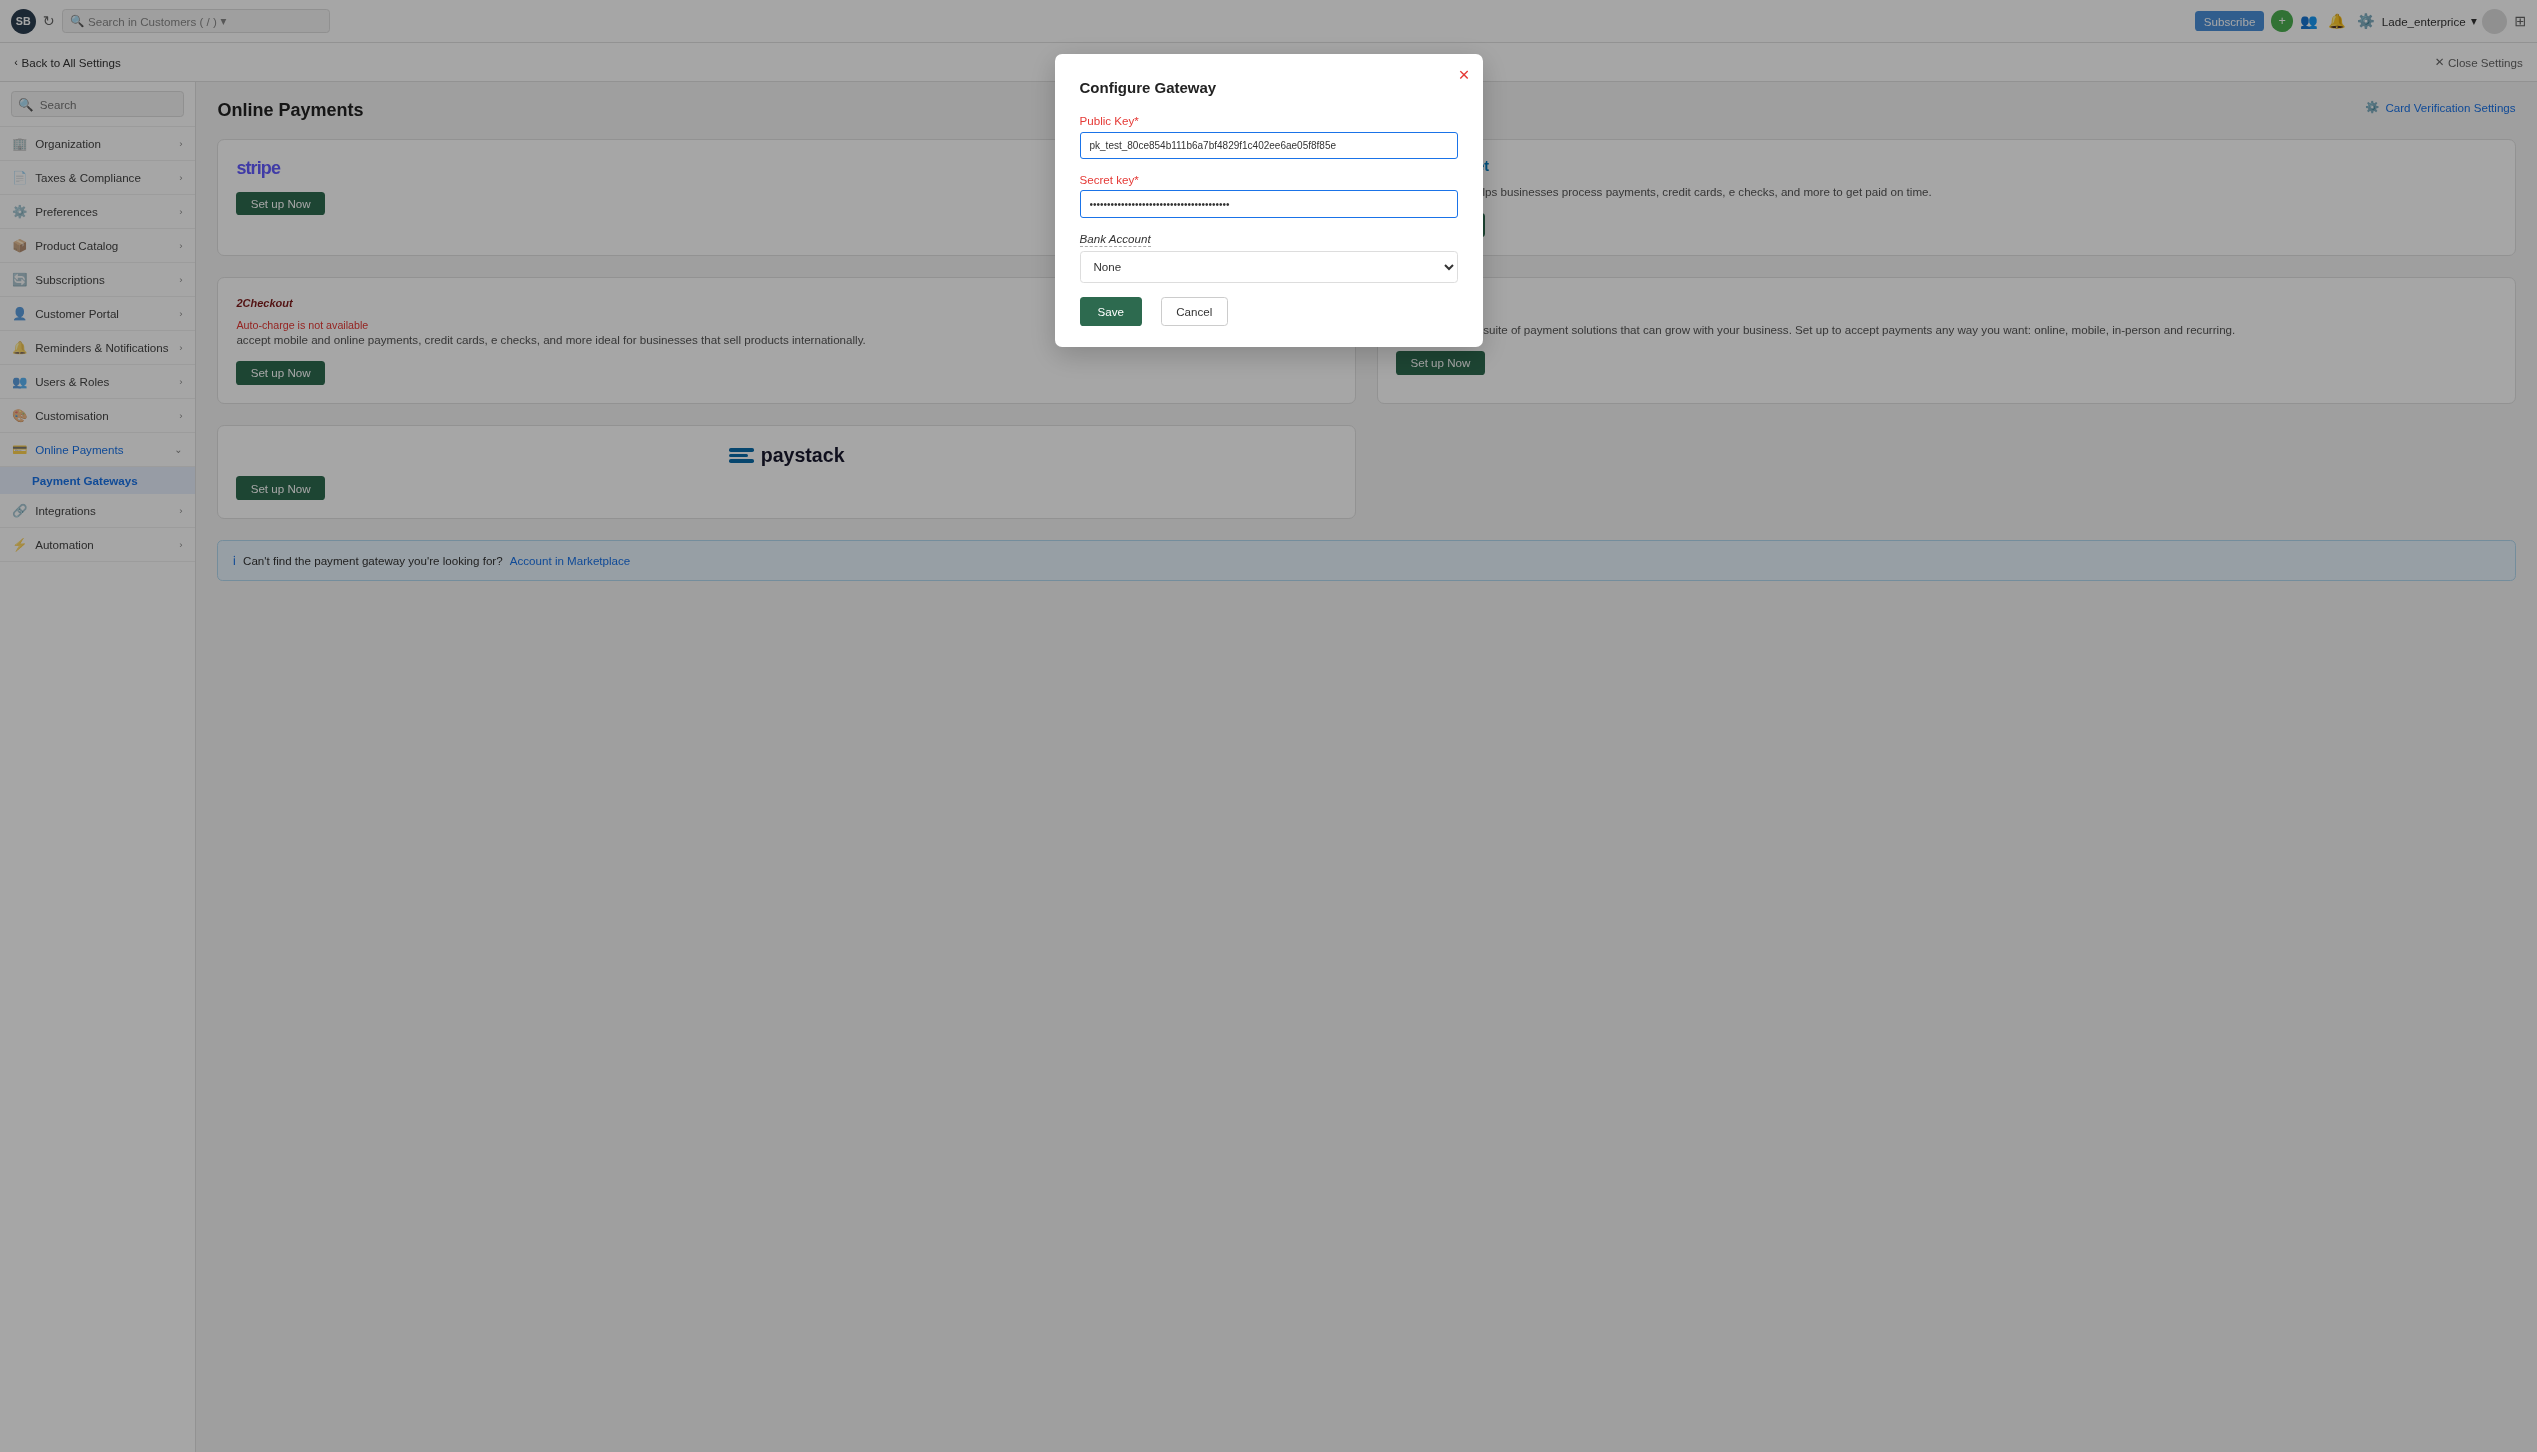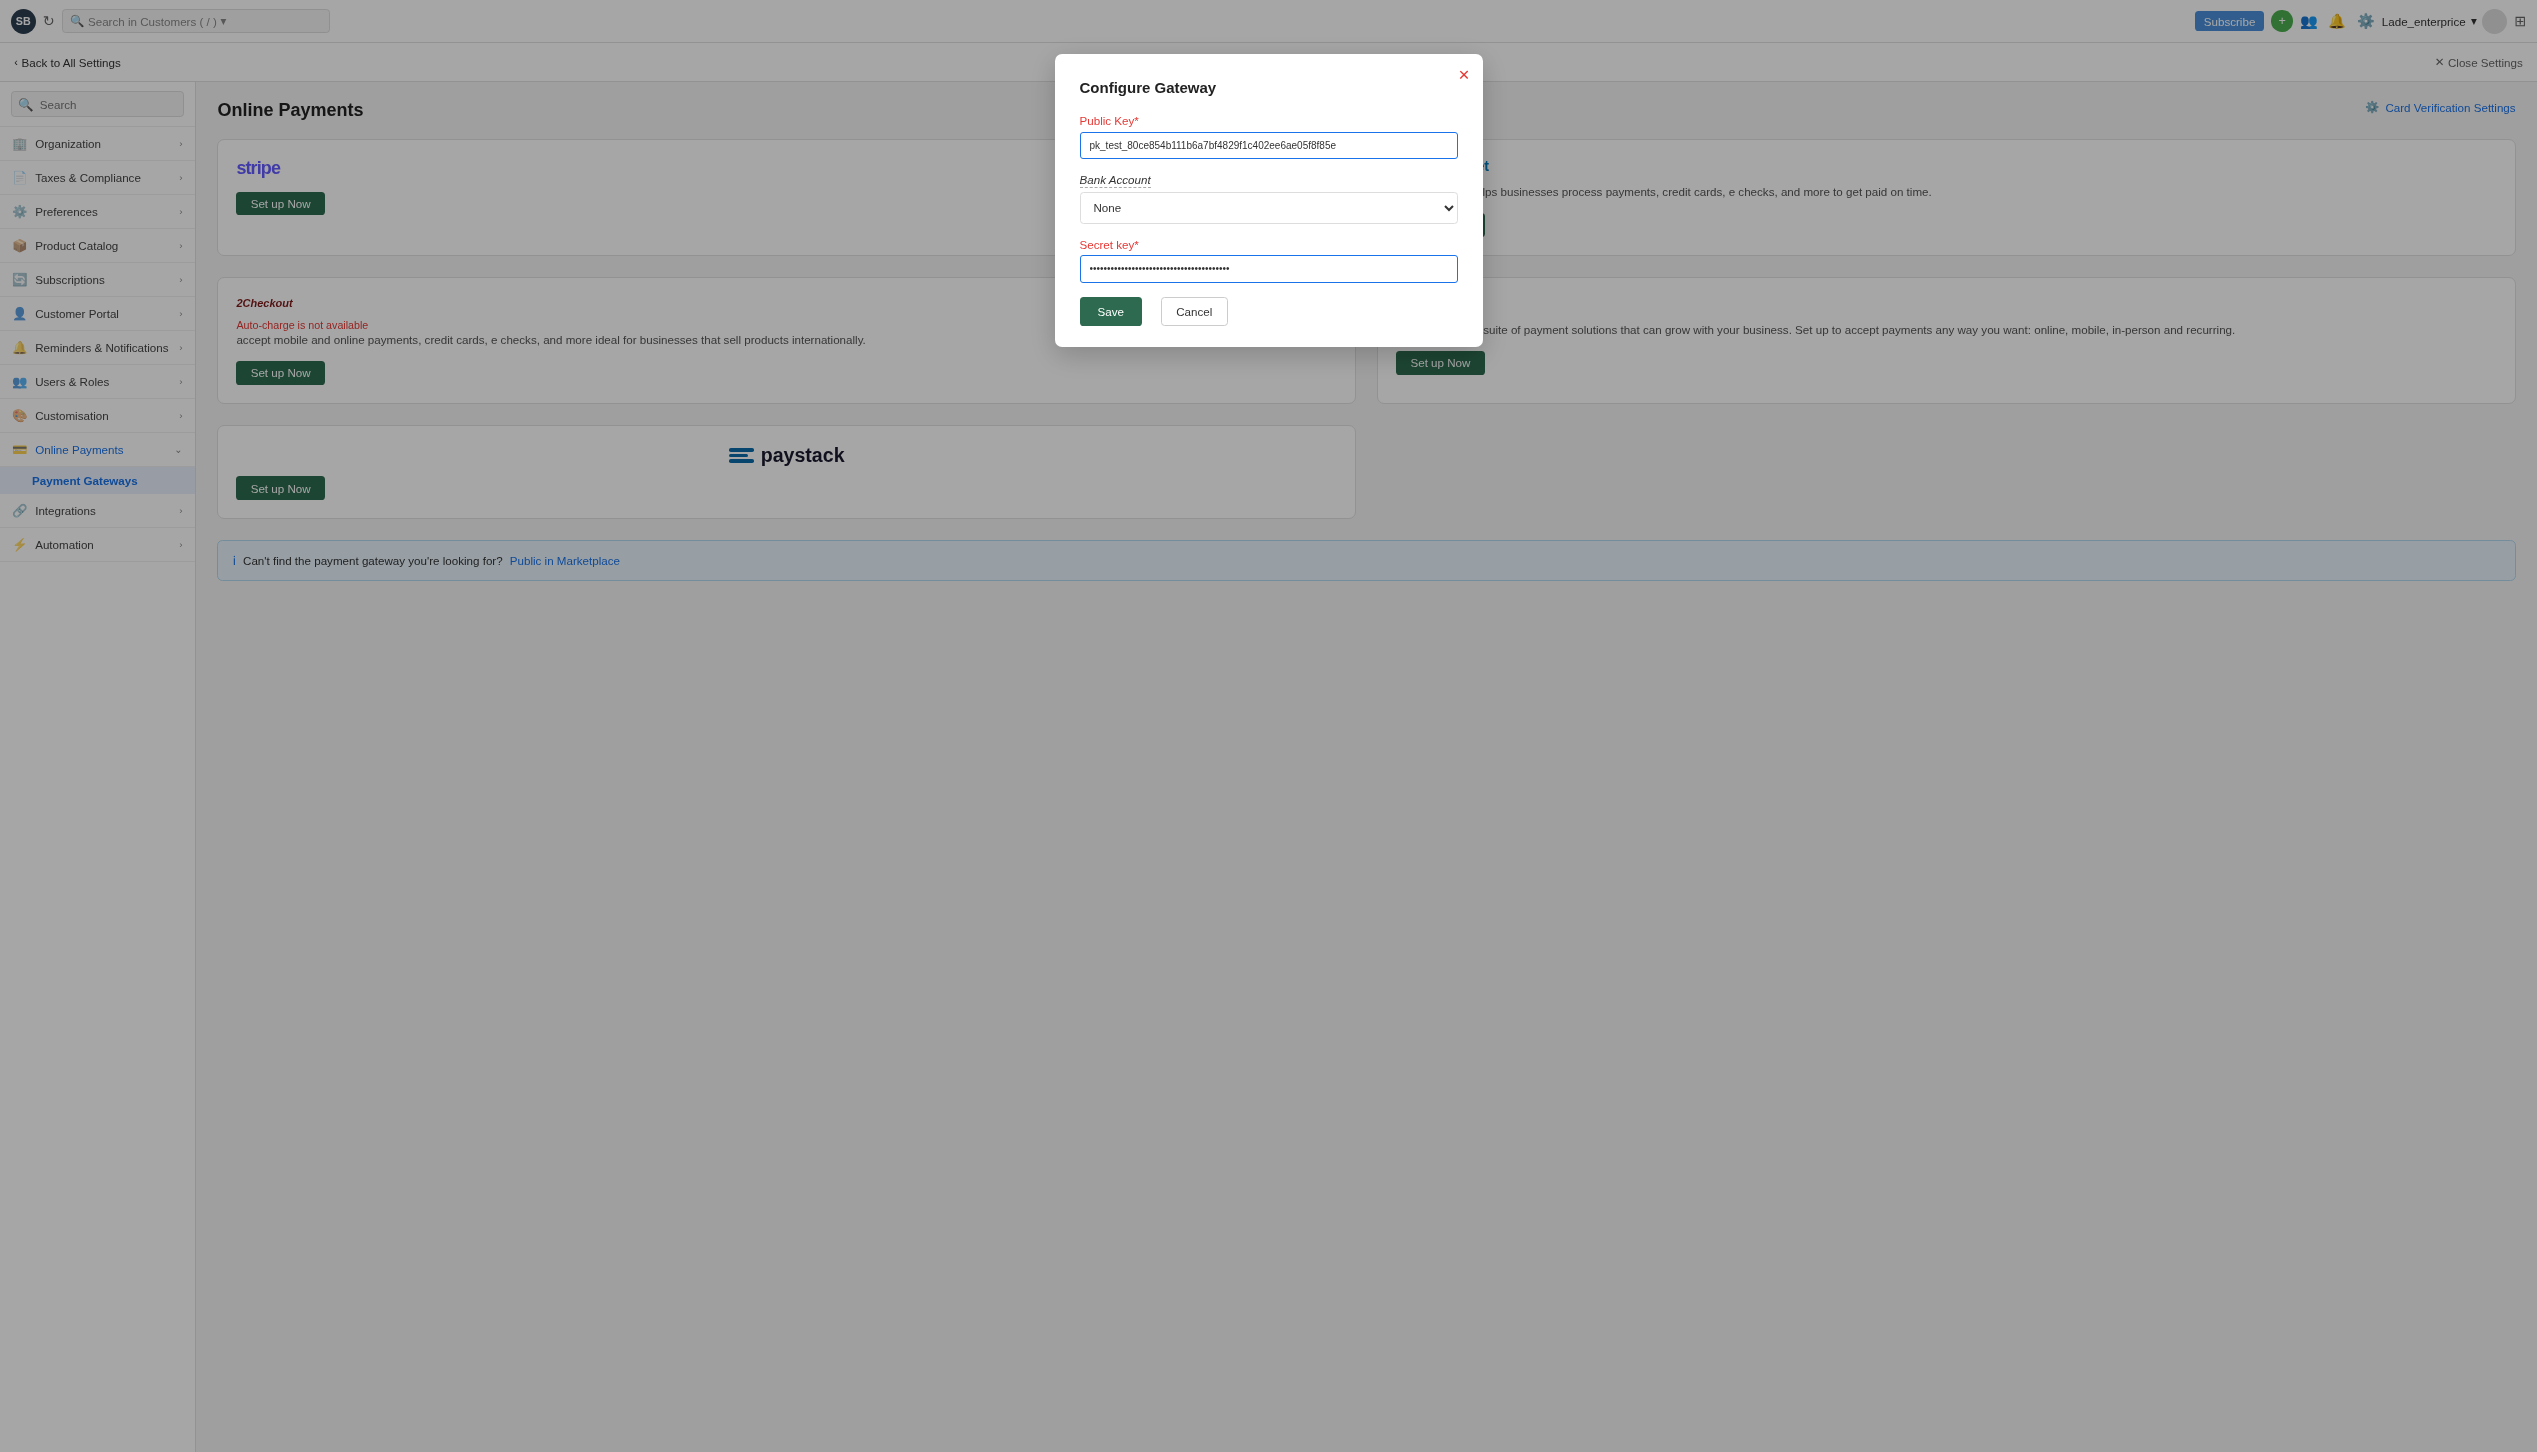--- a/index.html
+++ b/index.html
@@ -304,46 +304,46 @@
           <span class="paystack-text">paystack</span>
         </div>
         <button class="setup-btn">Set up Now</button>
       </div>
 
     </div>
 
     <div class="bottom-banner">
       <span class="info-icon">ℹ</span>
       <span>Can't find the payment gateway you're looking for?</span>
-      <span class="marketplace-link">Public in Marketplace</span>
+      <span class="marketplace-link">Account in Marketplace</span>
     </div>
   </main>
 </div>
 
 <div class="overlay">
   <div class="modal">
     <button class="modal-close">✕</button>
     <h2 class="modal-title">Configure Gateway</h2>
 
     <div class="form-group">
       <label class="form-label">Public Key*</label>
       <input class="form-input" type="text" value="pk_test_80ce854b111b6a7bf4829f1c402ee6ae05f8f85e" style="">
+    </div>
+
+    <div class="form-group">
+      <label class="form-label">Secret key*</label>
+      <input class="form-input" type="password" value="••••••••••••••••••••••••••••••••••••••••" style="">
     </div>
 
     <div class="form-group">
       <label class="form-label bank">Bank Account</label>
       <select class="form-select">
         <option value="none">None</option>
       </select>
     </div>
 
-    <div class="form-group">
-      <label class="form-label">Secret key*</label>
-      <input class="form-input" type="password" value="••••••••••••••••••••••••••••••••••••••••" style="">
-    </div>
-
     <div class="modal-actions">
       <button class="btn-save">Save</button>
       <button class="btn-cancel">Cancel</button>
     </div>
   </div>
 </div>
 
 
 </body></html>

